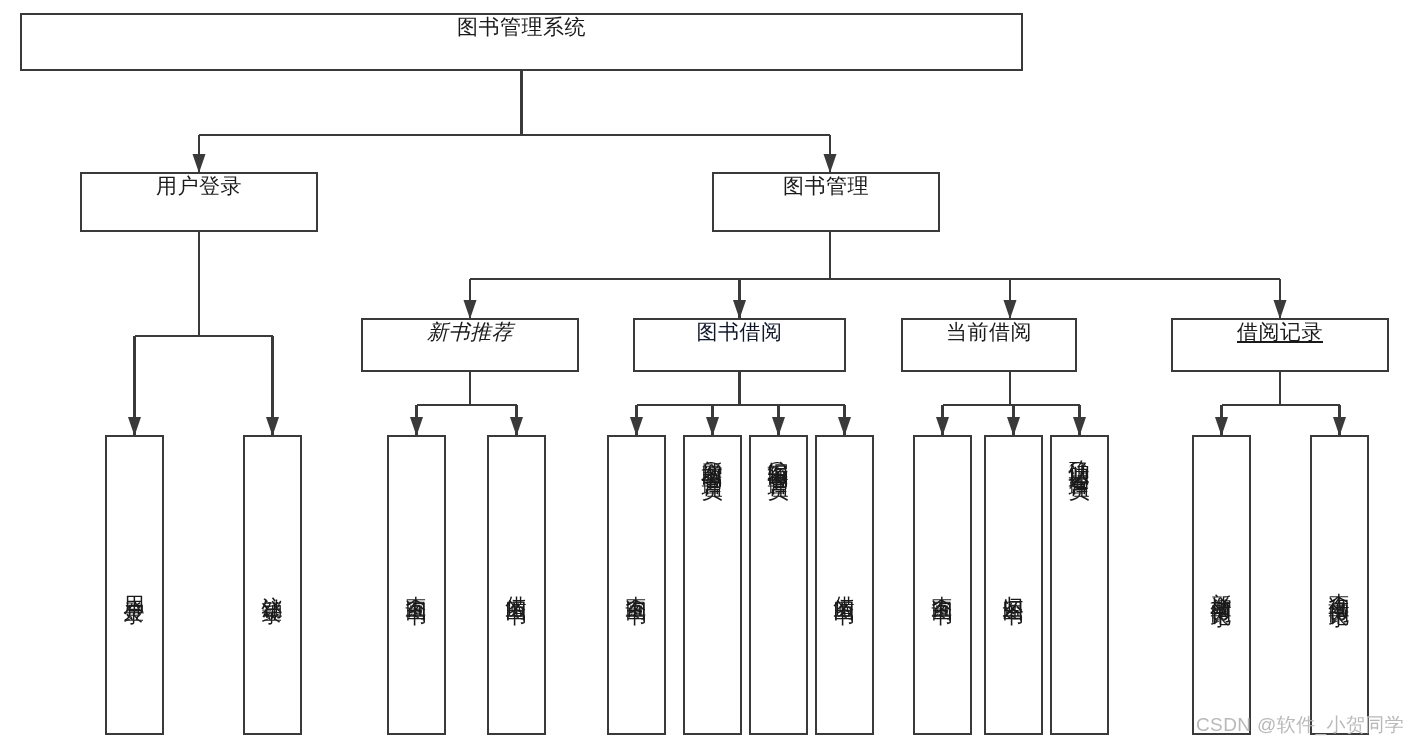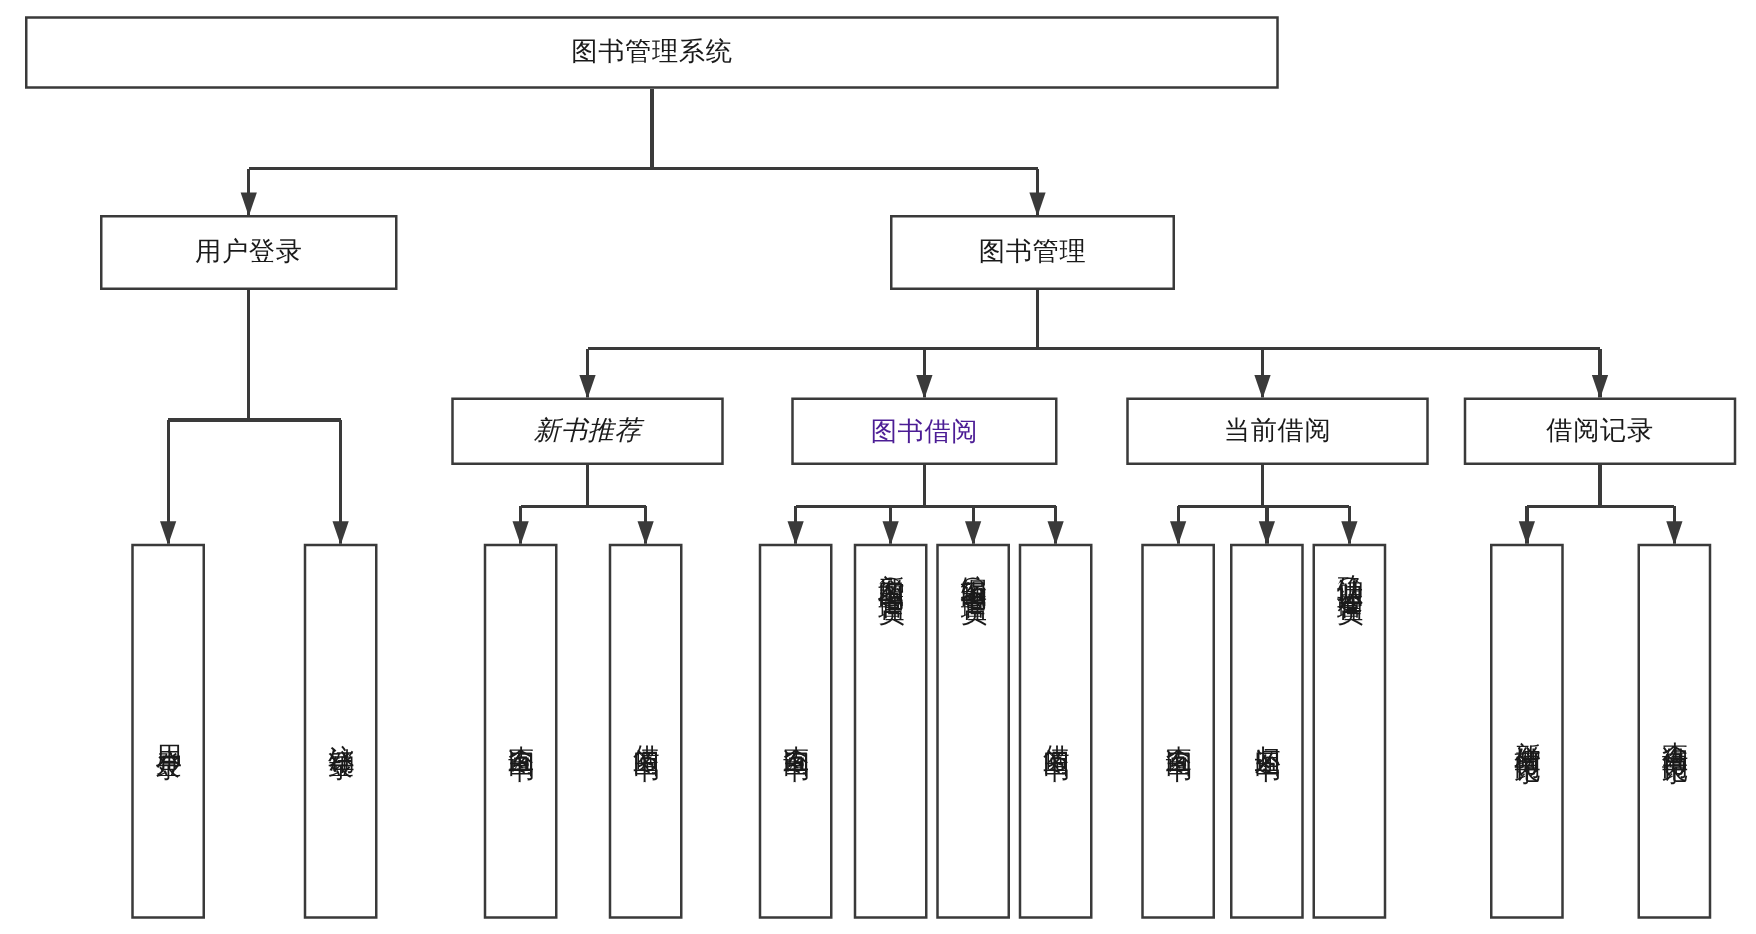--- a/index.html
+++ b/index.html
@@ -26,21 +26,20 @@
     width: 1405px;
     height: 747px;
     pointer-events: none;
   }
   .node {
     position: absolute;
     box-sizing: border-box;
     background: #ffffff;
     border: 2px solid #3a3a3a;
     display: flex;
-    align-items: center;
     justify-content: center;
     color: #1a1a1a;
   }
   .node-label {
     display: block;
     text-align: center;
     line-height: 1.18;
     white-space: pre;
   }
   
@@ -138,26 +137,26 @@
       <div class="node horiz" style="left: 80px; top: 172px; width: 238px; height: 60px; border-color: rgb(58, 58, 58); background: rgb(255, 255, 255);">
         <span class="node-label" style="color: rgb(26, 26, 26);">用户登录</span>
       </div>
       <div class="node horiz" style="left: 712px; top: 172px; width: 228px; height: 60px; border-color: rgb(58, 58, 58); background: rgb(255, 255, 255);">
         <span class="node-label" style="color: rgb(26, 26, 26);">图书管理</span>
       </div>
       <div class="node horiz" style="left: 361px; top: 318px; width: 218px; height: 54px; border-color: rgb(58, 58, 58); background: rgb(255, 255, 255);">
         <span class="node-label" style="color: rgb(26, 26, 26); font-style: italic;">新书推荐</span>
       </div>
       <div class="node horiz" style="left: 633px; top: 318px; width: 213px; height: 54px; border-color: rgb(58, 58, 58); background: rgb(255, 255, 255);">
-        <span class="node-label" style="color: #4c1d95; font-family: Liberation Serif, serif;">图书借阅</span>
+        <span class="node-label" style="color: #0f172a;">图书借阅</span>
       </div>
-      <div class="node horiz" style="left: 901px; top: 318px; width: 242px; height: 54px; border-color: rgb(58, 58, 58); background: rgb(255, 255, 255);">
+      <div class="node horiz" style="left: 901px; top: 318px; width: 176px; height: 54px; border-color: rgb(58, 58, 58); background: rgb(255, 255, 255);">
         <span class="node-label" style="color: rgb(26, 26, 26);">当前借阅</span>
       </div>
-      <div class="node horiz" style="left: 1171px; top: 318px; width: 218px; height: 54px; border-color: rgb(58, 58, 58); background: rgb(255, 255, 255);">
+      <div class="node horiz" style="left: 1171px; top: 318px; width: 218px; height: 54px; border-color: rgb(58, 58, 58); background: rgb(255, 255, 255); text-decoration: underline;">
         <span class="node-label" style="color: rgb(26, 26, 26);">借阅记录</span>
       </div>
       <div class="node vert" style="left: 105px; top: 435px; width: 59px; height: 300px; border-color: rgb(58, 58, 58); background: rgb(255, 255, 255);">
         <span class="node-label" style="color: rgb(26, 26, 26);">用户登录</span>
       </div>
       <div class="node vert" style="left: 243px; top: 435px; width: 59px; height: 300px; border-color: rgb(58, 58, 58); background: rgb(255, 255, 255);">
         <span class="node-label" style="color: rgb(26, 26, 26);">注销登录</span>
       </div>
       <div class="node vert" style="left: 387px; top: 435px; width: 59px; height: 300px; border-color: rgb(58, 58, 58); background: rgb(255, 255, 255);">
         <span class="node-label" style="color: rgb(26, 26, 26);">查询图书</span>
@@ -186,13 +185,14 @@
       <div class="node vert top-aligned" style="left: 1050px; top: 435px; width: 59px; height: 300px; border-color: rgb(58, 58, 58); background: rgb(255, 255, 255);">
         <span class="node-label" style="color: rgb(26, 26, 26);">确认归还（管理员）</span>
       </div>
       <div class="node vert" style="left: 1192px; top: 435px; width: 59px; height: 300px; border-color: rgb(58, 58, 58); background: rgb(255, 255, 255);">
         <span class="node-label" style="color: rgb(26, 26, 26);">新增借阅记录</span>
       </div>
       <div class="node vert" style="left: 1310px; top: 435px; width: 59px; height: 300px; border-color: rgb(58, 58, 58); background: rgb(255, 255, 255);">
         <span class="node-label" style="color: rgb(26, 26, 26);">查询借阅记录</span>
       </div>
     </div>
+  <div class="watermark" id="watermark" style="left: 1196px; top: 712px; color: rgb(185, 185, 185);">CSDN @软件_小贺同学</div>
 </div>
 
 </body></html>

